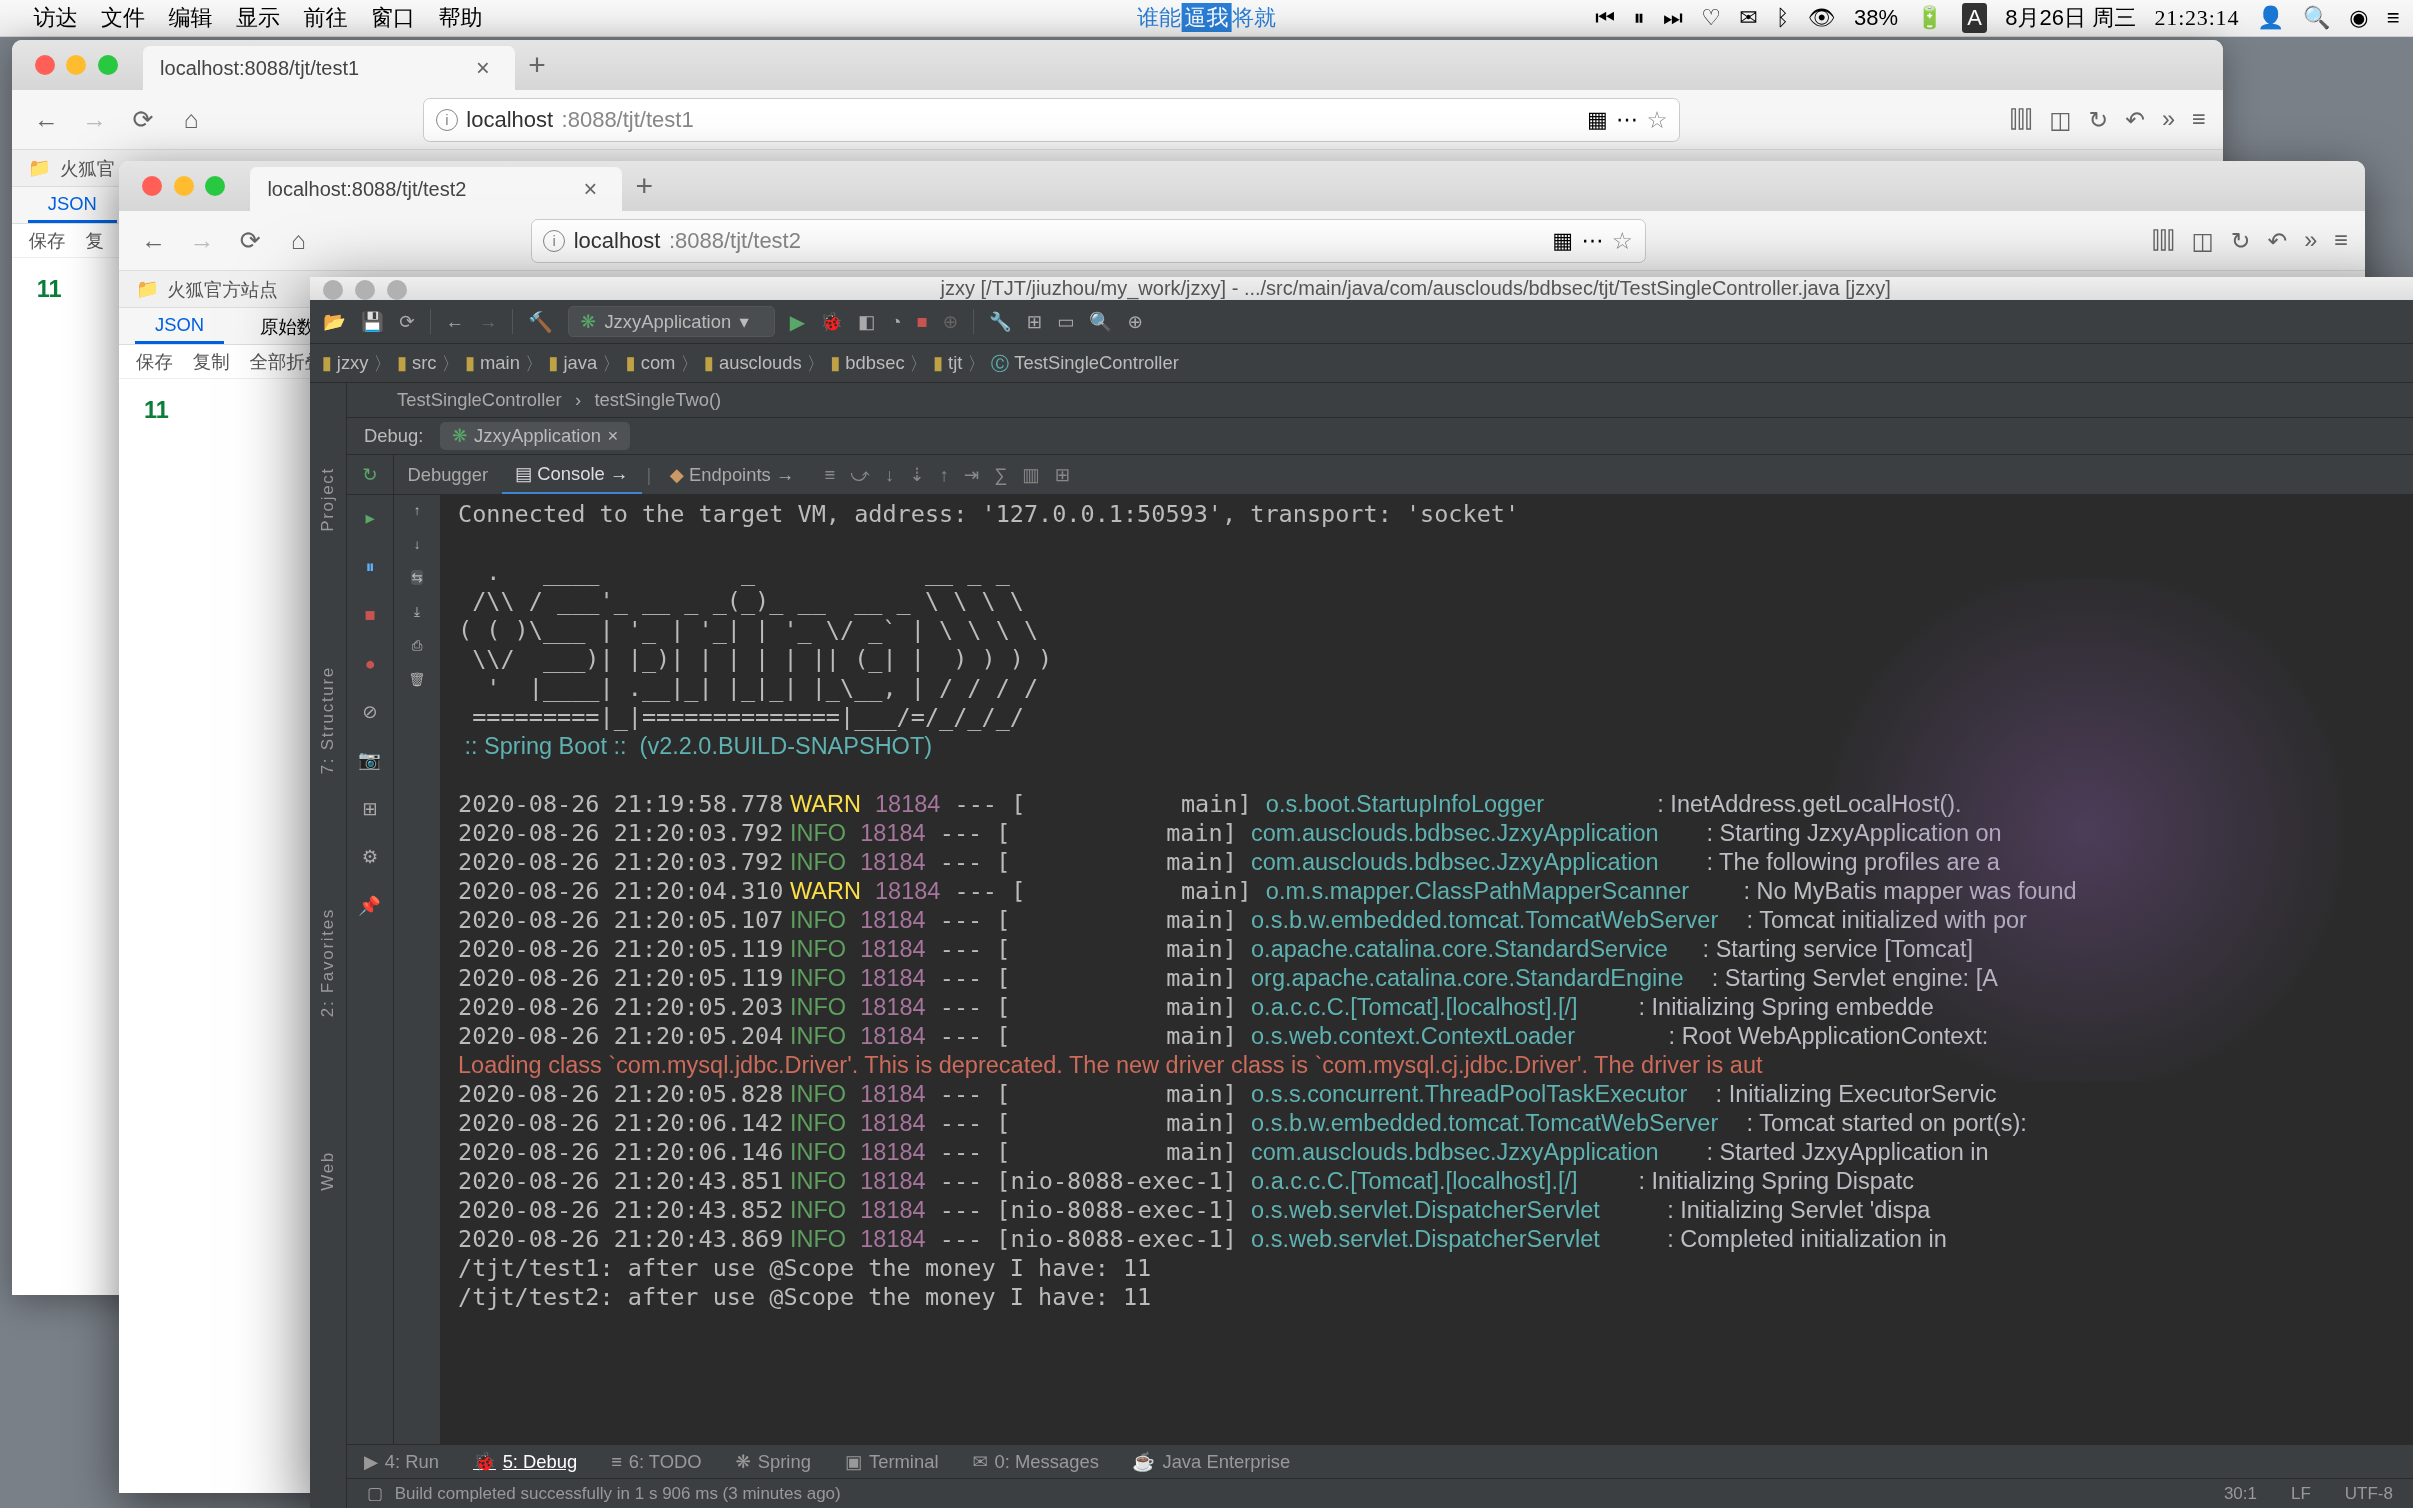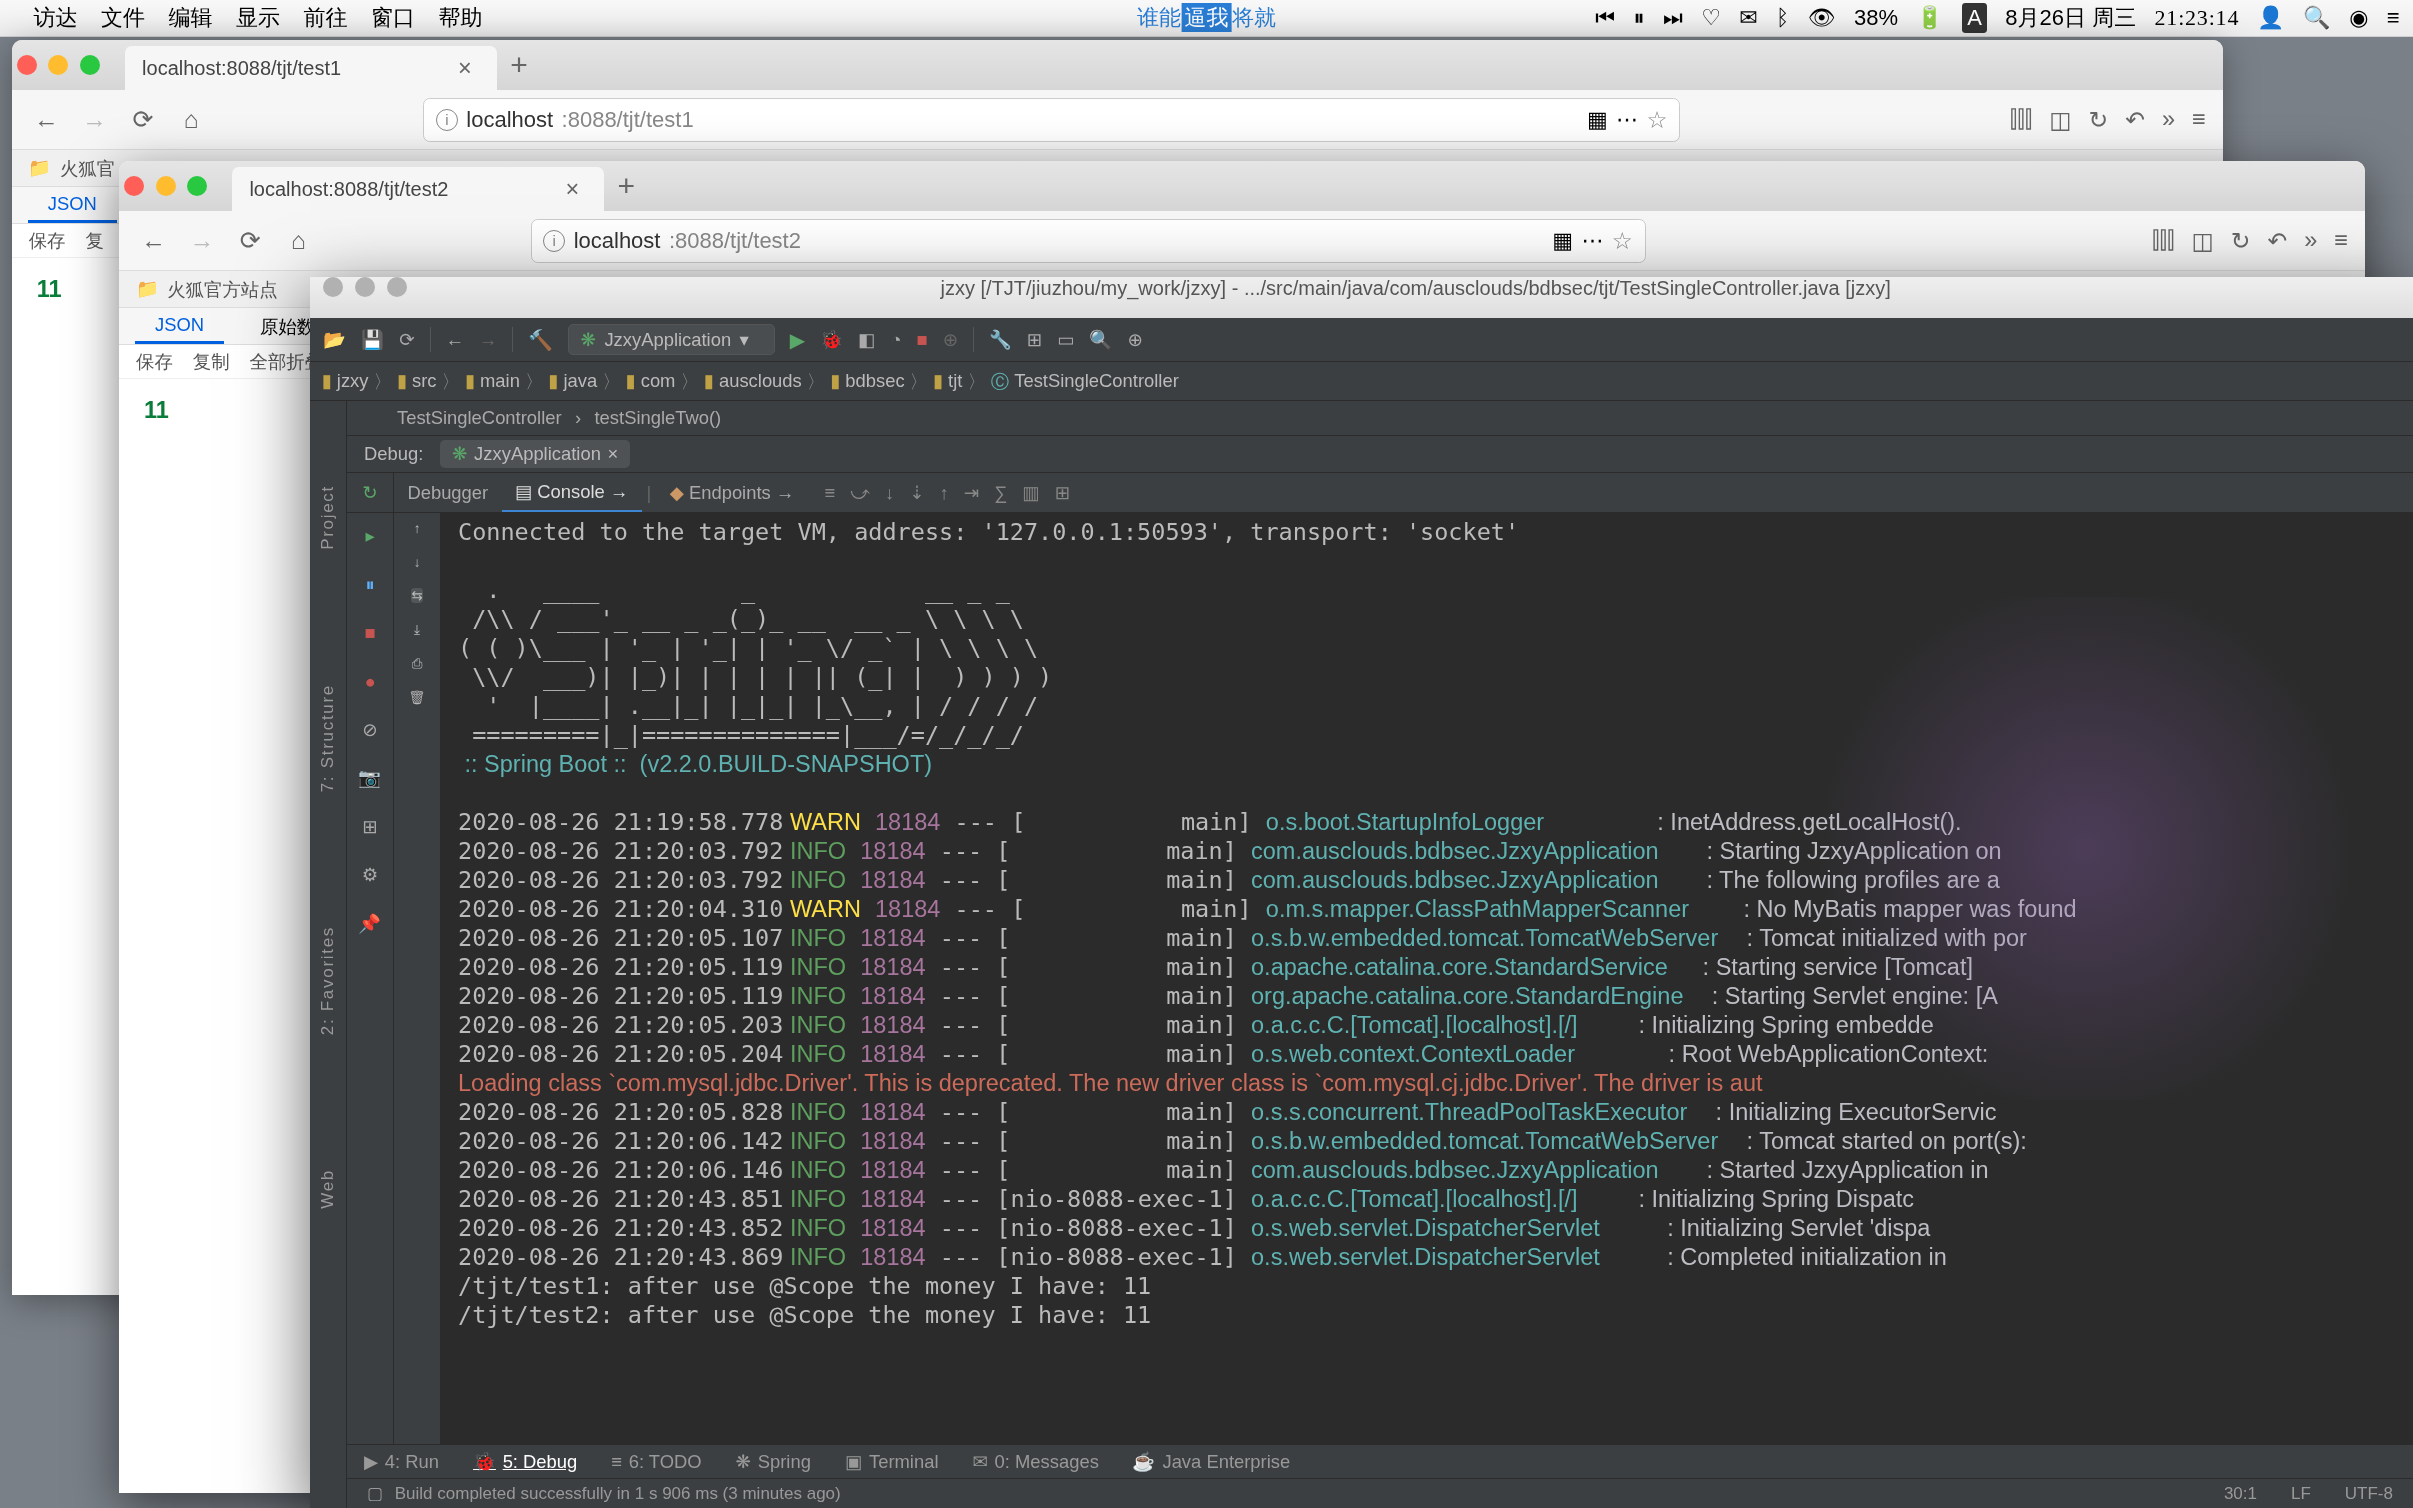--- a/index.html
+++ b/index.html
@@ -9,21 +9,21 @@
 .menubar { position: absolute; top: 0; left: 0; right: 0; height: 37px; background: linear-gradient(#f8f8f8,#ececec); display: flex; align-items: center; font-size: 22px; color: #000; padding: 0 13.4px; border-bottom: 0.8px solid #d0d0d0; }
 .menubar .apple { font-size: 25px; margin-right: 20px; }
 .menubar .menu-item { margin-right: 23.5px; }
 .menubar .right { margin-left: auto; display: flex; align-items: center; gap: 18.4px; }
 .menubar .right .clock { font-family: Liberation Serif, serif; letter-spacing: 0.8px; }
 .menubar .center-text { position: absolute; left: 50%; transform: translateX(-50%); color: #2a7dd4; }
 .menubar .center-text .hl { background: #2a7dd4; color: #fff; padding: 1.7px 3.4px; }
 
 
 .ff1 { position: absolute; top: 40px; left: 11.7px; width: 2211px; height: 1255px; background: #f6f6f6; border-radius: 10px 10px 0 0; box-shadow: 0 6.7px 34px rgba(0,0,0,0.35); overflow: hidden; }
-.ff-titlebar { height: 50px; background: linear-gradient(#e5e5e5,#d6d6d6); display: flex; align-items: center; padding: 0 5px; }
+.ff-titlebar { height: 50px; background: linear-gradient(#e5e5e5,#d6d6d6); display: flex; align-items: center; padding: 0 23px; }
 .traffic { display: flex; gap: 11.7px; margin-right: 25px; }
 .traffic span { width: 20px; height: 20px; border-radius: 50%; display: block; }
 .traffic .r { background: #ff5f57; } .traffic .y { background: #febc2e; } .traffic .g { background: #28c840; }
 .ff-tab { background: #f6f6f6; height: 44px; padding: 0 25px 0 17px; border-radius: 6.7px 6.7px 0 0; display: flex; align-items: center; font-size: 20px; color: #444; gap: 117px; margin-top: 6.7px; }
 .ff-tab .close { color: #666; font-size: 23.5px; }
 .ff-plus { margin-left: 13.4px; font-size: 30px; color: #666; }
 .ff-toolbar { height: 60px; background: #f6f6f6; display: flex; align-items: center; padding: 0 17px; gap: 13.4px; border-bottom: 0.8px solid #ddd; }
 .nav-btn { width: 35px; height: 35px; display: flex; align-items: center; justify-content: center; font-size: 25px; color: #666; }
 .urlbar { flex: 0 0 1257px; height: 44px; border: 0.8px solid #ccc; border-radius: 6.7px; display: flex; align-items: center; padding: 0 11.7px; background: #fff; font-size: 22px; gap: 8.4px; margin-left: 201px; }
 .urlbar .info { color: #888; border: 1.7px solid #888; border-radius: 50%; width: 22px; height: 22px; display: flex; align-items: center; justify-content: center; font-size: 15px; }
@@ -39,21 +39,21 @@
 .ff-actions { height: 34px; background: #fff; display: flex; align-items: center; font-size: 18.4px; color: #555; gap: 20px; padding: 0 17px; border-bottom: 0.8px solid #eee; }
 .ff-body { background: #fff; padding: 17px 25px; font-family: Menlo, monospace; font-size: 23.5px; color: #888; height: 100%; }
 .ff-body .kw { color: #0b7d3b; font-weight: bold; }
 
 
 .ff2 { position: absolute; top: 161px; left: 119px; width: 2246px; height: 1332px; background: #f6f6f6; border-radius: 10px 10px 0 0; box-shadow: 0 13.4px 50px rgba(0,0,0,0.5); overflow: hidden; }
 .ff2 .urlbar { flex: 0 0 1115px; }
 
 
 .idea { position: absolute; top: 277px; left: 310px; right: 0; bottom: 0; background: #3c3f41; box-shadow: 0 17px 67px rgba(0,0,0,0.6); display: flex; flex-direction: column; color: #bbb; }
-.idea-titlebar { height: 41px; background: linear-gradient(#efefef,#dedede); display: flex; align-items: flex-start; font-size: 20px; color: #555; padding: 0 13.4px; }
+.idea-titlebar { height: 23px; background: linear-gradient(#efefef,#dedede); display: flex; align-items: flex-end; font-size: 20px; color: #555; padding: 0 13.4px; }
 .idea-titlebar .traffic span { background: #b1b1b1; }
 .idea-titlebar .title { margin: 0 auto; }
 .idea-toolbar { height: 44px; background: #3c3f41; border-bottom: 0.8px solid #2b2b2b; display: flex; align-items: center; padding: 0 13.4px; gap: 15px; font-size: 18.4px; }
 .idea-toolbar .divider { width: 0.8px; height: 25px; background: #555; }
 .idea-toolbar .runconf { background: #4a4d4f; border: 0.8px solid #555; border-radius: 5px; padding: 3.4px 25px 3.4px 11.7px; display: flex; align-items: center; gap: 8.4px; }
 .idea-toolbar .icon-btn { color: #aaa; }
 .idea-toolbar .green { color: #59a869; font-size: 20px; }
 .idea-toolbar .bug { color: #59a869; }
 .idea-toolbar .red { color: #c75450; }
 .idea-crumbs { height: 39px; background: #3c3f41; border-bottom: 0.8px solid #2b2b2b; display: flex; align-items: center; padding: 0 11.7px; font-size: 18.4px; gap: 5px; }

